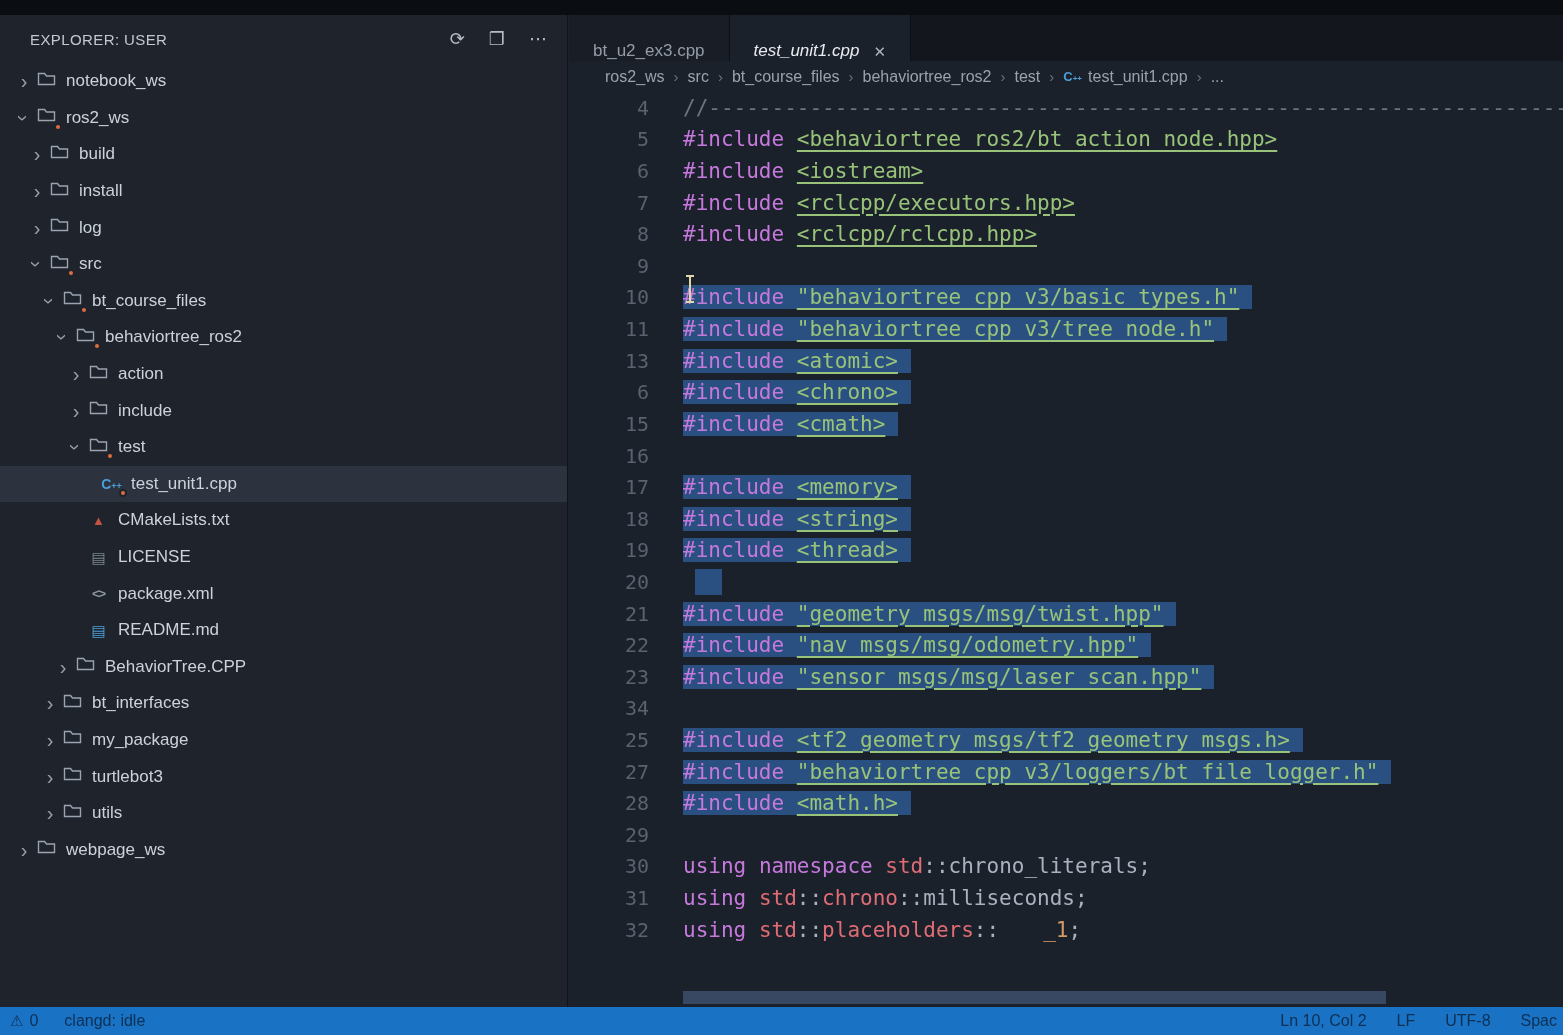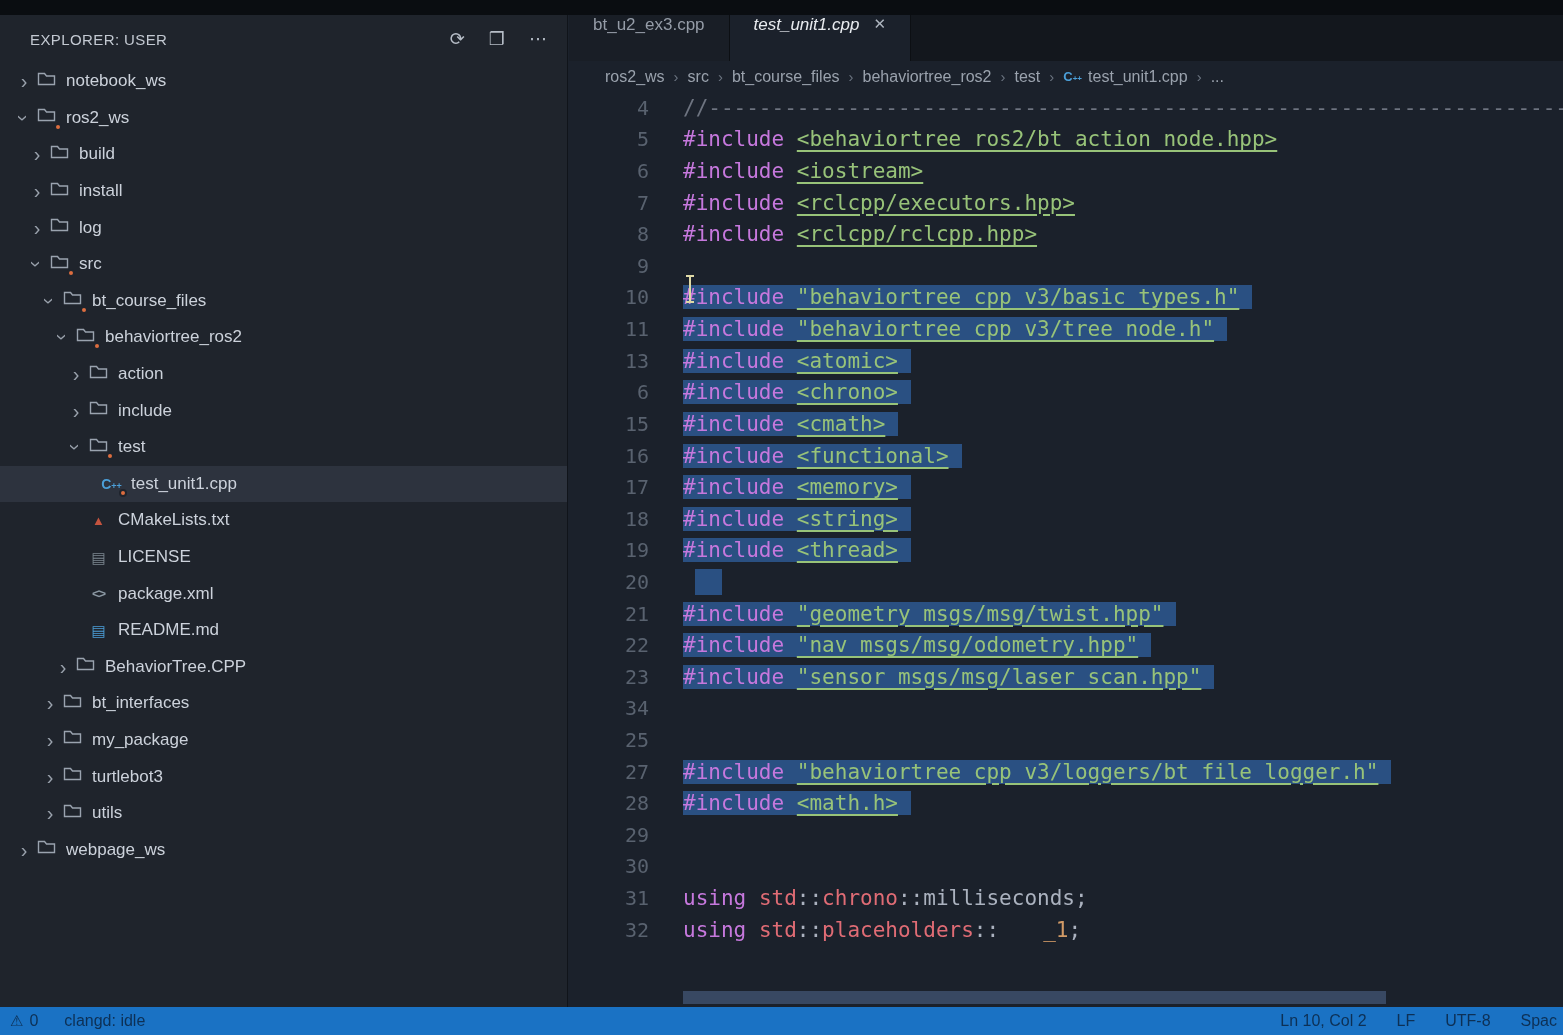--- a/index.html
+++ b/index.html
@@ -30,21 +30,21 @@
   .fi-cpp { color:#4b9fd8; font-size:14px; }
   .fi-cpp small { font-size:9px; }
   .fi-cmake { color:#c4543f; font-size:13px; }
   .fi-license { color:#7b8790; font-size:15px; }
   .fi-xml { color:#8b98a3; font-size:13px; letter-spacing:-1px; }
   .fi-md { color:#4b9fd8; font-size:15px; }
 
   
   .editor-pane { position:absolute; left:569px; top:15px; right:0; bottom:28px; background:#1b212b; }
   .tab-bar { height:46px; background:#13171d; display:flex; }
-  .tab { display:flex; align-items:flex-start; padding:0 24px; font-size:17px; gap:14px;
+  .tab { display:flex; align-items:flex-end; padding:0 24px; font-size:17px; gap:14px;
          border-right:1px solid #0c0f13; cursor:pointer; }
   .tab.inactive { background:#191e26; color:#959ca7; }
   .tab.active { background:#1b212b; color:#e8ebef; }
   .tab.active .tab-label { font-style:italic; }
   .tab-close { font-size:15px; color:#aeb5bf; }
 
   .breadcrumbs { height:31px; display:flex; align-items:center; padding-left:36px;
                  font-size:16px; color:#9aa2ad; gap:9px; }
   .crumb { display:flex; align-items:center; gap:6px; cursor:pointer; }
   .crumb-sep { color:#6b7480; font-size:15px; }
@@ -337,34 +337,34 @@
       <div class="line"><span class="ln">5</span><span class="lc"><span class="tk-p">#include</span><span class="tk-d"> </span><span class="tk-s">&lt;behaviortree_ros2/bt_action_node.hpp&gt;</span></span></div>
       <div class="line"><span class="ln">6</span><span class="lc"><span class="tk-p">#include</span><span class="tk-d"> </span><span class="tk-s">&lt;iostream&gt;</span></span></div>
       <div class="line"><span class="ln">7</span><span class="lc"><span class="tk-p">#include</span><span class="tk-d"> </span><span class="tk-s">&lt;rclcpp/executors.hpp&gt;</span></span></div>
       <div class="line"><span class="ln">8</span><span class="lc"><span class="tk-p">#include</span><span class="tk-d"> </span><span class="tk-s">&lt;rclcpp/rclcpp.hpp&gt;</span></span></div>
       <div class="line"><span class="ln">9</span><span class="lc"></span></div>
       <div class="line"><span class="ln">10</span><span class="lc"><span class="selwrap"><span class="tk-p">#include</span><span class="tk-d"> </span><span class="tk-s">"behaviortree_cpp_v3/basic_types.h"</span></span></span></div>
       <div class="line"><span class="ln">11</span><span class="lc"><span class="selwrap"><span class="tk-p">#include</span><span class="tk-d"> </span><span class="tk-s">"behaviortree_cpp_v3/tree_node.h"</span></span></span></div>
       <div class="line"><span class="ln">13</span><span class="lc"><span class="selwrap"><span class="tk-p">#include</span><span class="tk-d"> </span><span class="tk-s">&lt;atomic&gt;</span></span></span></div>
       <div class="line"><span class="ln">6</span><span class="lc"><span class="selwrap"><span class="tk-p">#include</span><span class="tk-d"> </span><span class="tk-s">&lt;chrono&gt;</span></span></span></div>
       <div class="line"><span class="ln">15</span><span class="lc"><span class="selwrap"><span class="tk-p">#include</span><span class="tk-d"> </span><span class="tk-s">&lt;cmath&gt;</span></span></span></div>
-      <div class="line"><span class="ln">16</span><span class="lc"><span class="selwrap"><span class="tk-p">#include</span><span class="tk-d"> </span><span class="tk-s">&lt;functional&gt;</span></span></span></div>
+      <div class="line"><span class="ln">16</span></div>
       <div class="line"><span class="ln">17</span><span class="lc"><span class="selwrap"><span class="tk-p">#include</span><span class="tk-d"> </span><span class="tk-s">&lt;memory&gt;</span></span></span></div>
       <div class="line"><span class="ln">18</span><span class="lc"><span class="selwrap"><span class="tk-p">#include</span><span class="tk-d"> </span><span class="tk-s">&lt;string&gt;</span></span></span></div>
       <div class="line"><span class="ln">19</span><span class="lc"><span class="selwrap"><span class="tk-p">#include</span><span class="tk-d"> </span><span class="tk-s">&lt;thread&gt;</span></span></span></div>
       <div class="line"><span class="ln">20</span><span class="lc"><span class="selwrap empty"></span></span></div>
       <div class="line"><span class="ln">21</span><span class="lc"><span class="selwrap"><span class="tk-p">#include</span><span class="tk-d"> </span><span class="tk-s">"geometry_msgs/msg/twist.hpp"</span></span></span></div>
       <div class="line"><span class="ln">22</span><span class="lc"><span class="selwrap"><span class="tk-p">#include</span><span class="tk-d"> </span><span class="tk-s">"nav_msgs/msg/odometry.hpp"</span></span></span></div>
       <div class="line"><span class="ln">23</span><span class="lc"><span class="selwrap"><span class="tk-p">#include</span><span class="tk-d"> </span><span class="tk-s">"sensor_msgs/msg/laser_scan.hpp"</span></span></span></div>
       <div class="line"><span class="ln">34</span></div>
-      <div class="line"><span class="ln">25</span></div>
+      <div class="line"><span class="ln">25</span><span class="lc"><span class="selwrap"><span class="tk-p">#include</span><span class="tk-d"> </span><span class="tk-s">&lt;tf2_geometry_msgs/tf2_geometry_msgs.h&gt;</span></span></span></div>
       <div class="line"><span class="ln">27</span><span class="lc"><span class="selwrap"><span class="tk-p">#include</span><span class="tk-d"> </span><span class="tk-s">"behaviortree_cpp_v3/loggers/bt_file_logger.h"</span></span></span></div>
       <div class="line"><span class="ln">28</span><span class="lc"><span class="selwrap"><span class="tk-p">#include</span><span class="tk-d"> </span><span class="tk-s">&lt;math.h&gt;</span></span></span></div>
       <div class="line"><span class="ln">29</span><span class="lc"></span></div>
-      <div class="line"><span class="ln">30</span></div>
+      <div class="line"><span class="ln">30</span><span class="lc"><span class="tk-k">using</span><span class="tk-d"> </span><span class="tk-k">namespace</span><span class="tk-d"> </span><span class="tk-r">std</span><span class="tk-d">::</span><span class="tk-d">chrono_literals</span><span class="tk-d">;</span></span></div>
       <div class="line"><span class="ln">31</span><span class="lc"><span class="tk-k">using</span><span class="tk-d"> </span><span class="tk-r">std</span><span class="tk-d">::</span><span class="tk-r">chrono</span><span class="tk-d">::</span><span class="tk-d">milliseconds</span><span class="tk-d">;</span></span></div>
       <div class="line"><span class="ln">32</span><span class="lc"><span class="tk-k">using</span><span class="tk-d"> </span><span class="tk-r">std</span><span class="tk-d">::</span><span class="tk-r">placeholders</span><span class="tk-d">::</span><span class="tk-num">_1</span><span class="tk-d">;</span></span></div>
     </div>
   <div class="hscrollbar"></div>
 </div>
 
 <div class="ibeam">
   <svg width="14" height="30" viewBox="0 0 14 30">
     <path d="M3 2 h8 M7 2 v26 M3 28 h8" stroke="#ded9a6" stroke-width="2" fill="none"></path>
   </svg>

